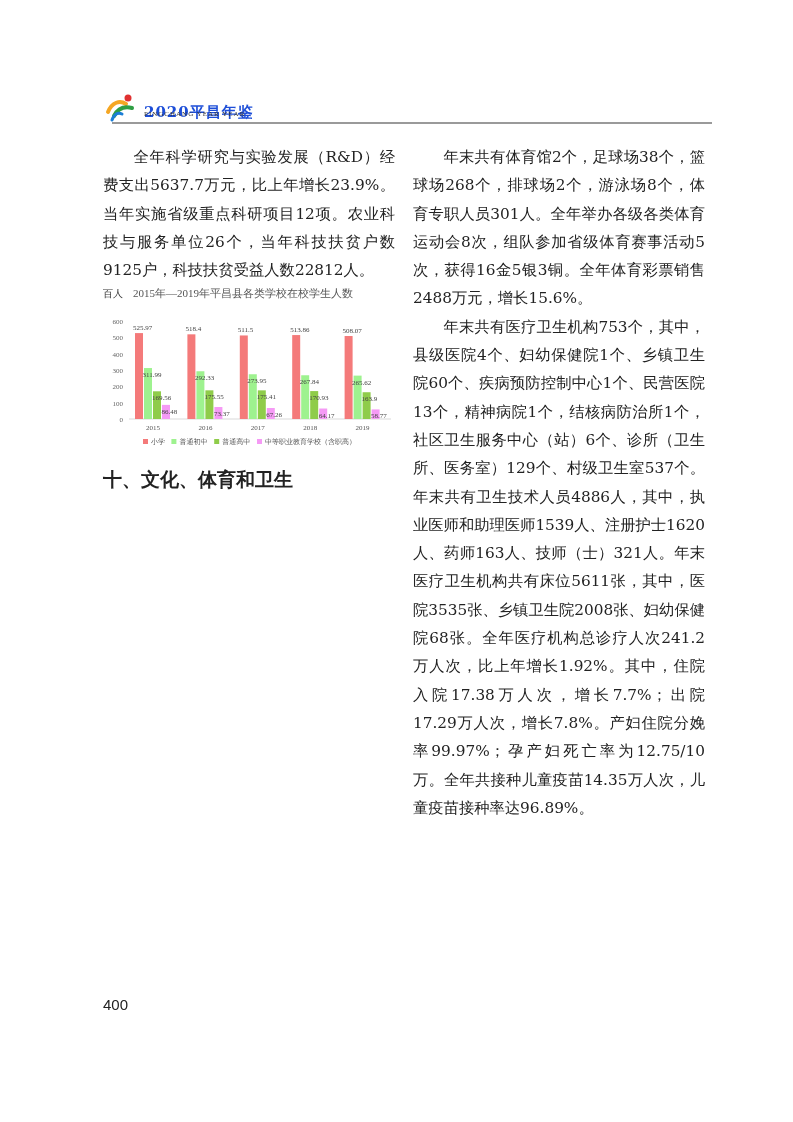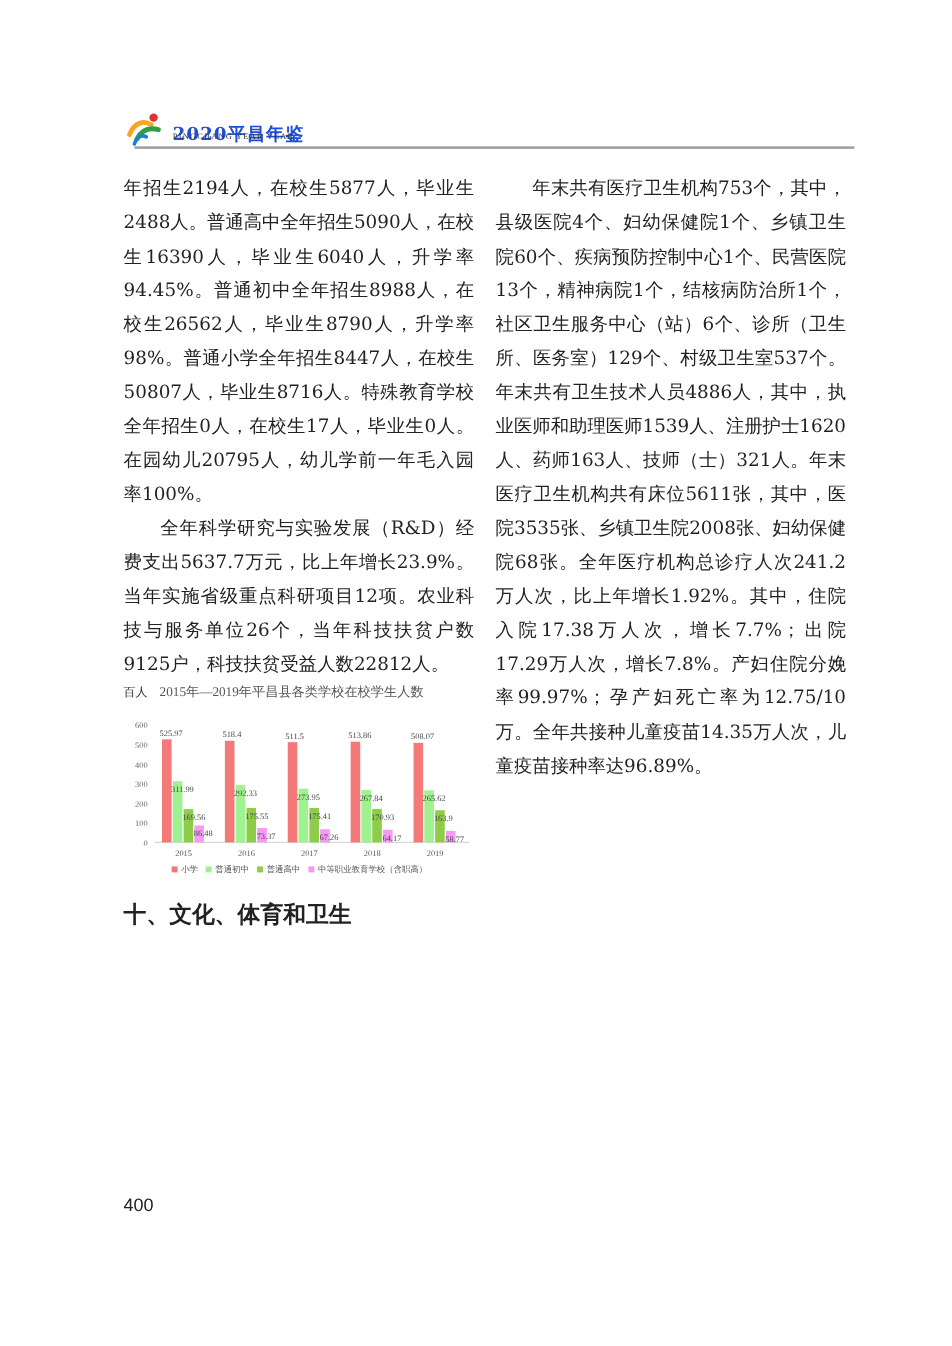--- a/index.html
+++ b/index.html
@@ -41,21 +41,20 @@
     <path d="M10 24 C14 16, 20 14, 28 16" stroke="#2f9e44" stroke-width="4" fill="none" stroke-linecap="round"></path>
     <path d="M8 28 C10 22, 14 20, 18 22" stroke="#1c7ed6" stroke-width="3" fill="none" stroke-linecap="round"></path>
     <circle cx="24" cy="6" r="3.5" fill="#e03131"></circle>
   </svg>
   <div class="brand-title">2020平昌年鉴</div>
   <div class="brand-sub">PINGCHANG YEAR YEAR</div>
   <div class="header-rule"></div>
 </div>
 
 <div class="col col-left">
-  <p>年招生2194人，在校生5877人，毕业生2488人。普通高中全年招生5090人，在校生16390人，毕业生6040人，升学率94.45%。普通初中全年招生8988人，在校生26562人，毕业生8790人，升学率98%。普通小学全年招生8447人，在校生50807人，毕业生8716人。特殊教育学校全年招生0人，在校生17人，毕业生0人。在园幼儿20795人，幼儿学前一年毛入园率100%。</p>
   <p class="indent">全年科学研究与实验发展（R&amp;D）经费支出5637.7万元，比上年增长23.9%。当年实施省级重点科研项目12项。农业科技与服务单位26个，当年科技扶贫户数9125户，科技扶贫受益人数22812人。</p>
 
   <div class="chart-box">
     <svg id="chart" width="292" height="166">
       <text id="chart-unit" x="0" y="12" font-size="10" fill="#333">百人</text>
       <text id="chart-title" x="30" y="12" font-size="11" fill="#555">2015年—2019年平昌县各类学校在校学生人数</text>
       <g id="chart-axis">
           <text x="20" y="137" font-size="7" fill="#666" text-anchor="end">0</text>
           <text x="20" y="120.66666666666667" font-size="7" fill="#666" text-anchor="end">100</text>
           <text x="20" y="104.33333333333334" font-size="7" fill="#666" text-anchor="end">200</text>
@@ -122,16 +121,17 @@
           <rect x="154" y="154" width="5" height="5" fill="#f59af5"></rect>
           <text x="162" y="159" font-size="7" fill="#555">中等职业教育学校（含职高）</text>
         </g>
     </svg>
   </div>
 
   <p class="section-heading">十、文化、体育和卫生</p>
 </div>
 
 <div class="col col-right">
+  <p class="indent">年末共有体育馆2个，足球场38个，篮球场268个，排球场2个，游泳场8个，体育专职人员301人。全年举办各级各类体育运动会8次，组队参加省级体育赛事活动5次，获得16金5银3铜。全年体育彩票销售2488万元，增长15.6%。</p>
   <p class="indent">年末共有医疗卫生机构753个，其中，县级医院4个、妇幼保健院1个、乡镇卫生院60个、疾病预防控制中心1个、民营医院13个，精神病院1个，结核病防治所1个，社区卫生服务中心（站）6个、诊所（卫生所、医务室）129个、村级卫生室537个。年末共有卫生技术人员4886人，其中，执业医师和助理医师1539人、注册护士1620人、药师163人、技师（士）321人。年末医疗卫生机构共有床位5611张，其中，医院3535张、乡镇卫生院2008张、妇幼保健院68张。全年医疗机构总诊疗人次241.2万人次，比上年增长1.92%。其中，住院入院17.38万人次，增长7.7%；出院17.29万人次，增长7.8%。产妇住院分娩率99.97%；孕产妇死亡率为12.75/10万。全年共接种儿童疫苗14.35万人次，儿童疫苗接种率达96.89%。</p>
 </div>
 
 <div class="page-number">400</div>
 
 </body></html>

